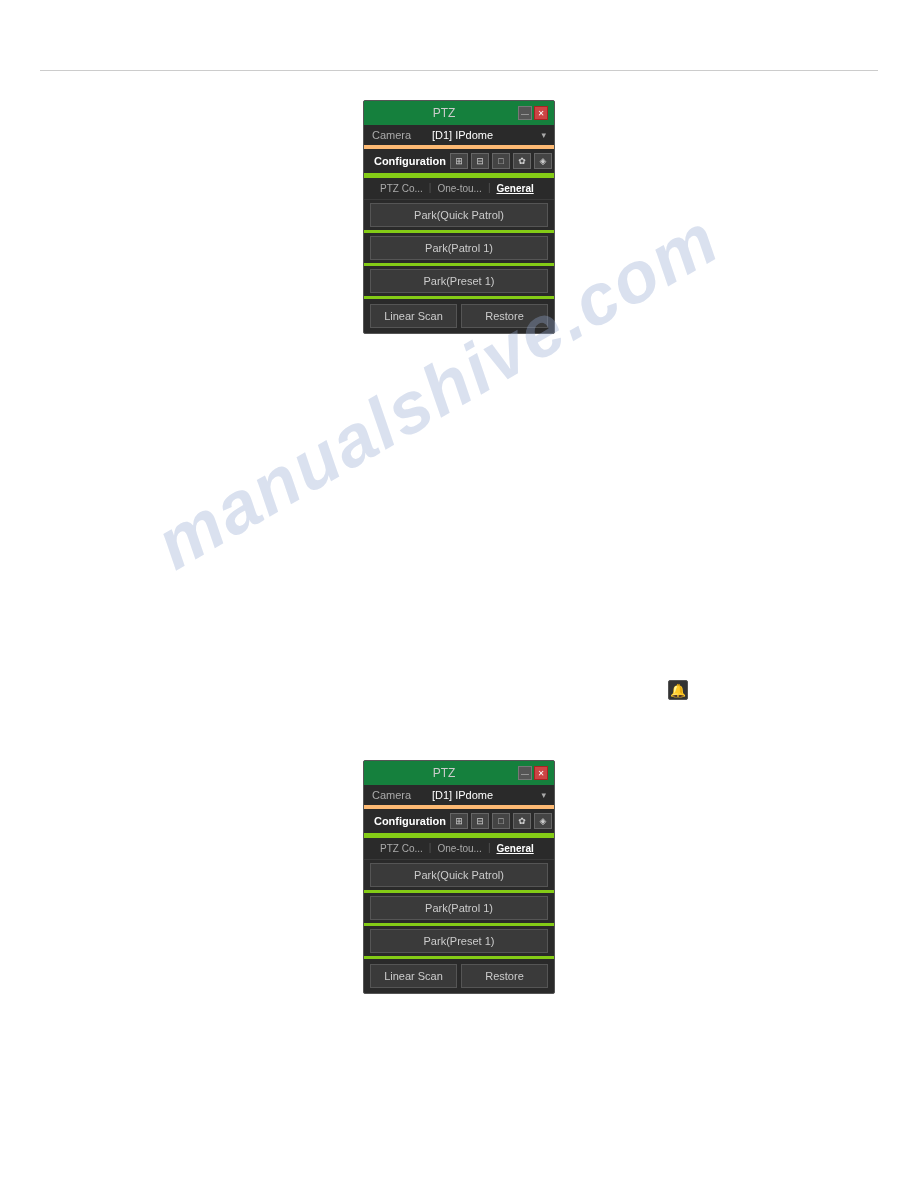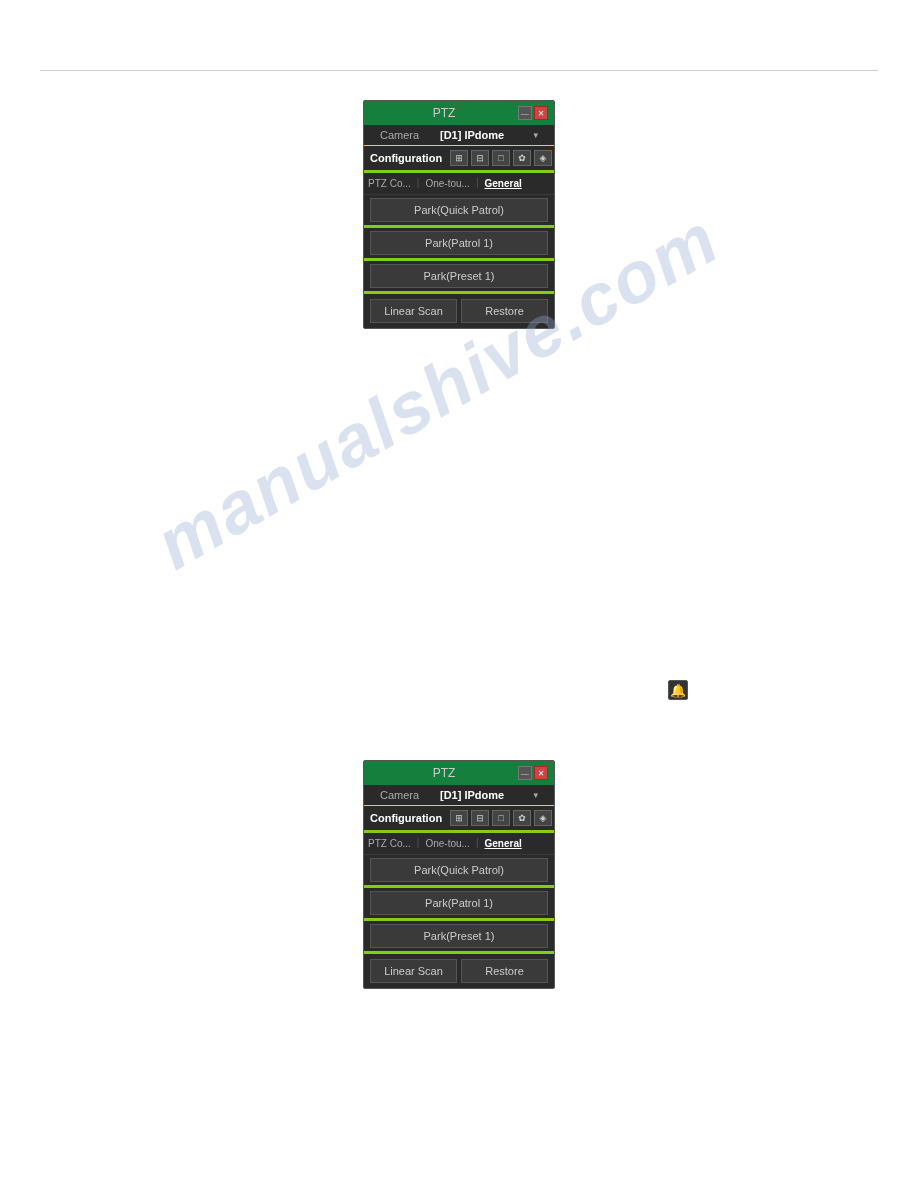--- a/index.html
+++ b/index.html
@@ -87,22 +87,22 @@
       align-items: center;
       justify-content: center;
       cursor: pointer;
       font-size: 8px;
       color: #fff;
     }
 
     .ptz-row {
       display: flex;
       align-items: center;
-      padding: 4px 16px;
-      border-bottom: 1px solid #fdba74;
+      padding: 4px 8px;
+      border-bottom: 4px solid #fdba74;
     }
 
     .ptz-label {
       color: #aaaaaa;
       font-size: 11px;
       min-width: 60px;
     }
 
     .ptz-camera-select {
       color: #ffffff;
@@ -112,34 +112,34 @@
       border: none;
       cursor: pointer;
       display: flex;
       align-items: center;
       justify-content: space-between;
     }
 
     .ptz-camera-name {
       color: #ffffff;
       font-size: 11px;
-      font-weight: bold;
     }
 
     .dropdown-arrow {
       color: #aaa;
       font-size: 9px;
       margin-left: 4px;
     }
 
     .config-row {
       display: flex;
       align-items: center;
       padding: 4px 6px;
-      border-bottom: 3px solid #84cc16;
+      border-bottom: 5px solid #84cc16;
+      text-align: center;
     }
 
     .config-label {
       color: #ffffff;
       font-size: 11px;
       font-weight: bold;
       min-width: 80px;
     }
 
     .config-icons {
@@ -157,21 +157,21 @@
       align-items: center;
       justify-content: center;
       cursor: pointer;
       font-size: 9px;
       color: #ccc;
     }
 
     .tabs-row {
       display: flex;
       align-items: flex-start;
-      padding: 4px 2px;
+      padding: 4px 14px;
       border-bottom: 1px solid #3a3a3a;
       gap: 4px;
     }
 
     .tab-item {
       color: #aaaaaa;
       font-size: 10px;
       cursor: pointer;
       padding: 1px 2px;
     }

